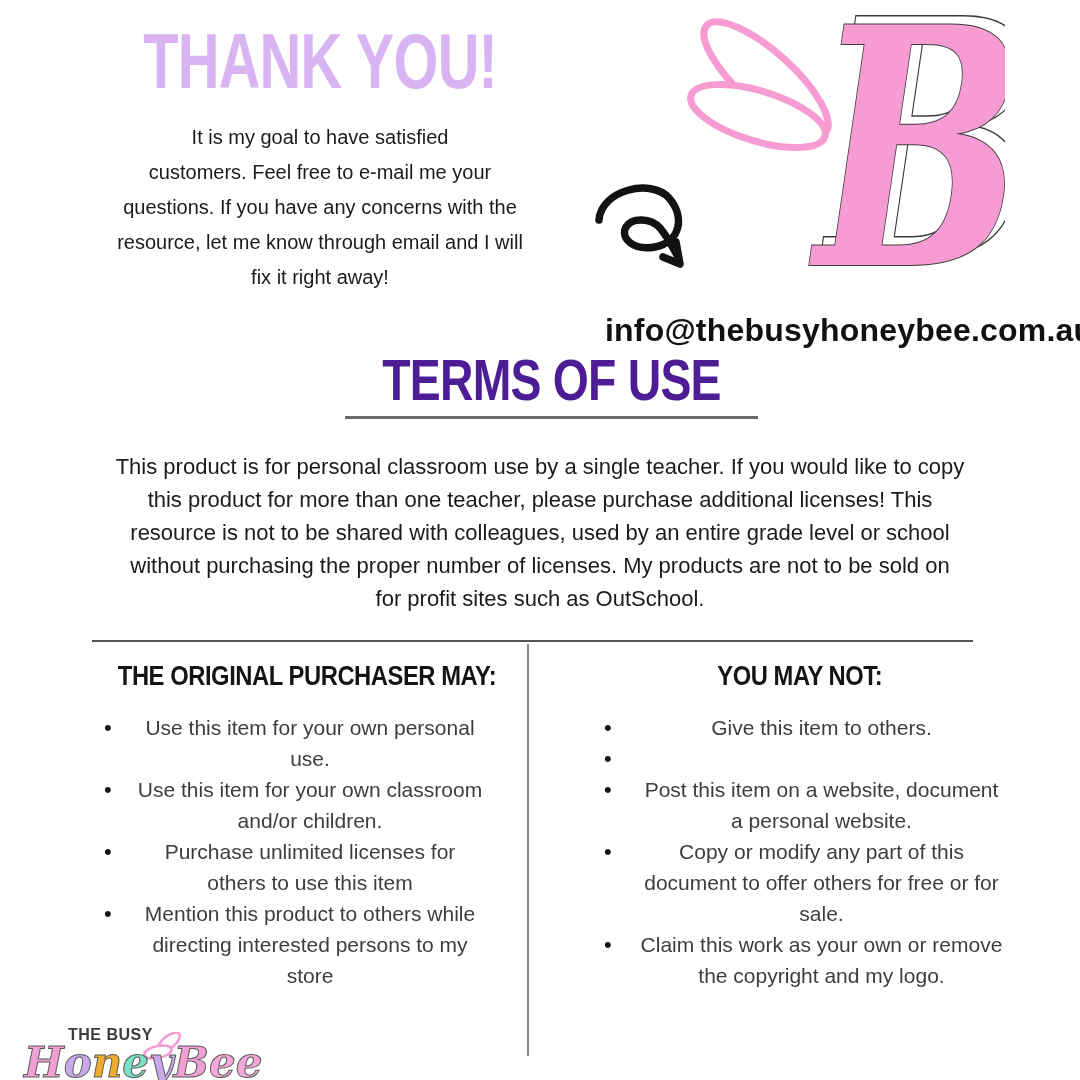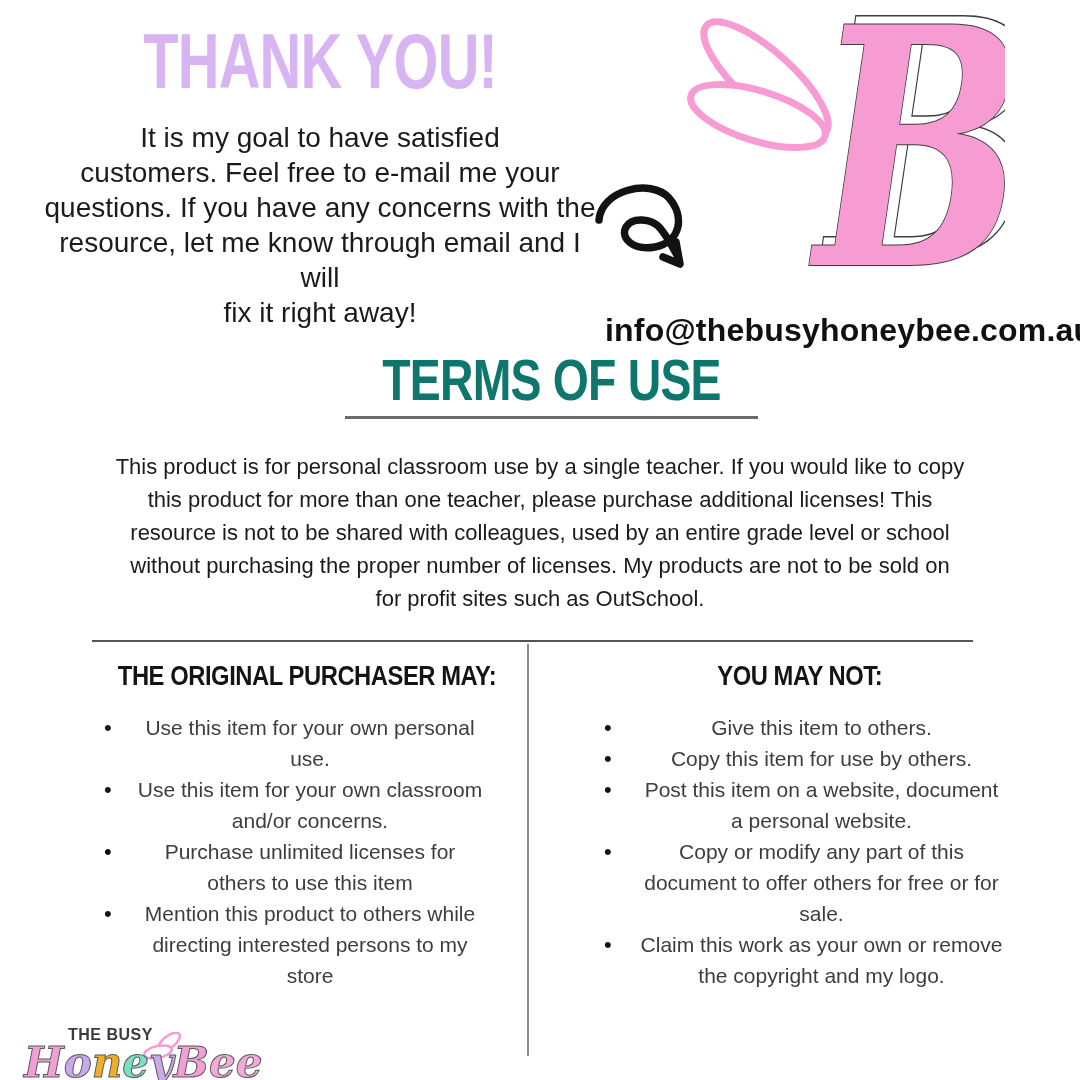--- a/index.html
+++ b/index.html
@@ -3,35 +3,35 @@
 <meta charset="utf-8">
 <style>
   html,body{margin:0;padding:0;background:#ffffff;}
   .page{position:relative;width:1080px;height:1080px;background:#ffffff;overflow:hidden;
         font-family:"Liberation Sans", sans-serif;color:#1f1f1f;border-radius:9px;}
 
   
   .thank-block{position:absolute;left:40px;top:18px;width:560px;text-align:center;}
   .thank-title{margin:0;font-size:78px;line-height:86px;font-weight:800;color:#D9B4F2;white-space:nowrap;}
   .thank-title .squeeze{display:inline-block;transform:scaleX(0.74);transform-origin:center;letter-spacing:-1px;}
-  .intro-text{margin:16px auto 16px;font-size:28px;line-height:35px;white-space:pre-line;color:#1b1b1b;}
+  .intro-text{margin:16px auto 16px;font-size:20px;line-height:35px;white-space:pre-line;color:#1b1b1b;}
 
   
   .arrow-doodle{position:absolute;left:593px;top:176px;width:100px;height:108px;}
 
   
   .big-logo{position:absolute;left:675px;top:5px;width:330px;height:300px;}
 
   
   .email-text{position:absolute;left:605px;top:312px;width:440px;text-align:center;
               font-size:32px;font-weight:bold;color:#111;letter-spacing:.2px;}
 
   
   .terms-title-wrap{position:absolute;left:340px;top:348px;width:420px;text-align:center;}
-  .terms-title{margin:0;font-size:58px;line-height:64px;font-weight:800;color:#0f766e;white-space:nowrap;}
+  .terms-title{margin:0;font-size:58px;line-height:64px;font-weight:800;color:#4c1d95;white-space:nowrap;}
   .terms-title .squeeze{display:inline-block;transform:scaleX(0.80);transform-origin:center;letter-spacing:-1px;}
   .terms-underline{position:absolute;left:345px;top:416px;width:413px;height:3px;background:#6b6b6b;}
   .terms-body{position:absolute;left:50px;top:450px;width:980px;text-align:center;
               font-size:22px;line-height:33px;white-space:pre-line;color:#1b1b1b;}
 
   
   .hr-line{position:absolute;left:92px;top:640px;width:881px;height:2px;background:#555;}
   .v-line{position:absolute;left:527px;top:644px;width:2px;height:412px;background:#8a8a8a;}
 
   
@@ -98,21 +98,21 @@
 
   <div class="col col-left">
     <h3 class="col-heading"><span class="squeeze">THE ORIGINAL PURCHASER MAY:</span></h3>
     <ul class="bullets">
         <li>
           <span class="dot">•</span>
           <span class="li-text">Use this item for your own personal use.</span>
         </li>
         <li>
           <span class="dot">•</span>
-          <span class="li-text">Use this item for your own classroom and/or concerns.</span>
+          <span class="li-text">Use this item for your own classroom and/or children.</span>
         </li>
         <li>
           <span class="dot">•</span>
           <span class="li-text">Purchase unlimited licenses for others to use this item</span>
         </li>
         <li>
           <span class="dot">•</span>
           <span class="li-text">Mention this product to others while directing interested persons to my store</span>
         </li>
       </ul>
@@ -120,21 +120,20 @@
 
   <div class="col col-right">
     <h3 class="col-heading"><span class="squeeze">YOU MAY NOT:</span></h3>
     <ul class="bullets">
         <li>
           <span class="dot">•</span>
           <span class="li-text">Give this item to others.</span>
         </li>
         <li>
           <span class="dot">•</span>
-          <span class="li-text">Copy this item for use by others.</span>
         </li>
         <li>
           <span class="dot">•</span>
           <span class="li-text">Post this item on a website, document a personal website.</span>
         </li>
         <li>
           <span class="dot">•</span>
           <span class="li-text">Copy or modify any part of this document to offer others for free or for sale.</span>
         </li>
         <li>

